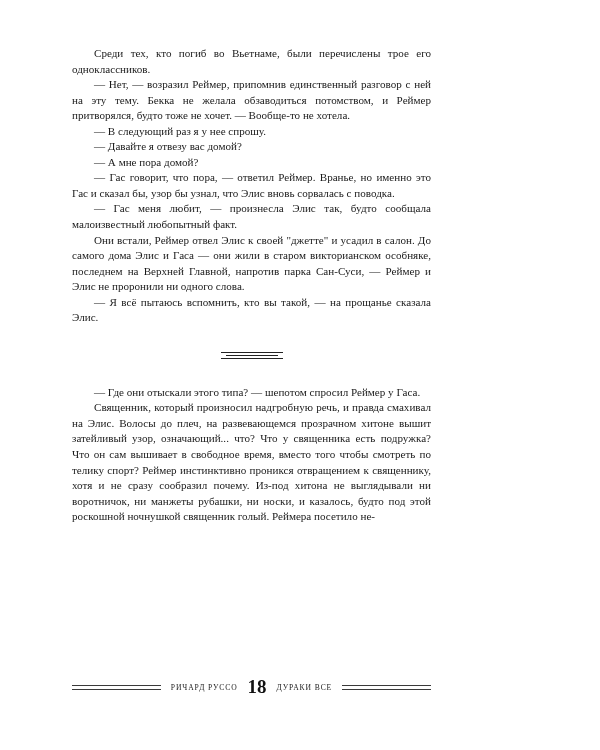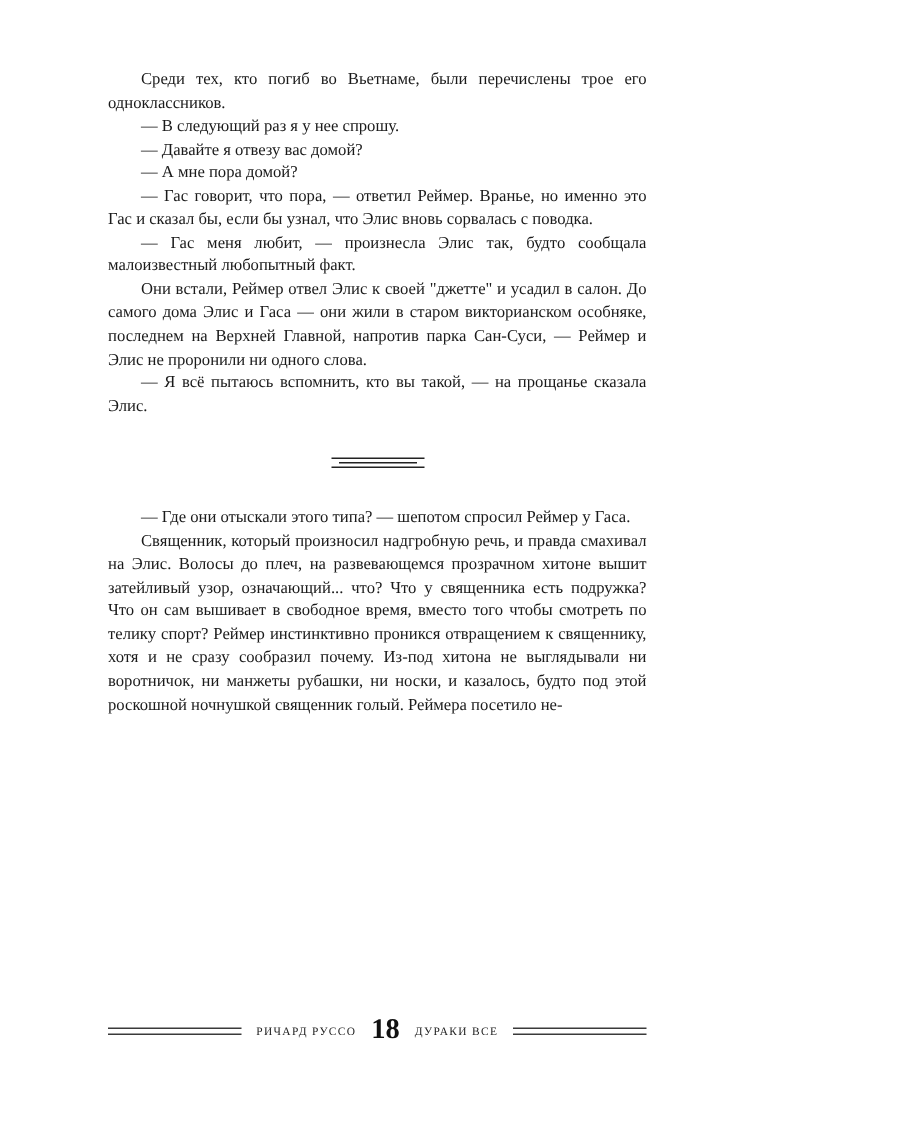--- a/index.html
+++ b/index.html
@@ -107,24 +107,25 @@
     white-space: nowrap;
   }
 </style>
 </head>
 <body>
 
 <div class="page">
 
   <div class="body-text">
     <p>Среди тех, кто погиб во Вьетнаме, были перечислены трое его одноклассников.</p>
+    <p>— Нет, — возразил Реймер, припомнив единственный разговор с ней на эту тему. Бекка не желала обзаводиться потомством, и Реймер притворялся, будто тоже не хочет. — Вообще-то не хотела.</p>
     <p>— В следующий раз я у нее спрошу.</p>
     <p>— Давайте я отвезу вас домой?</p>
     <p>— А мне пора домой?</p>
-    <p>— Гас говорит, что пора, — ответил Реймер. Вранье, но именно это Гас и сказал бы, если бы узнал, что Элис вновь сорвалась с поводка.</p>
+    <p>— Гас говорит, что пора, — ответил Реймер. Вранье, но именно это Гас и сказал бы, узор бы узнал, что Элис вновь сорвалась с поводка.</p>
     <p>— Гас меня любит, — произнесла Элис так, будто сообщала малоизвестный любопытный факт.</p>
     <p>Они встали, Реймер отвел Элис к своей "джетте" и усадил в салон. До самого дома Элис и Гаса — они жили в старом викторианском особняке, последнем на Верхней Главной, напротив парка Сан-Суси, — Реймер и Элис не проронили ни одного слова.</p>
     <p>— Я всё пытаюсь вспомнить, кто вы такой, — на прощанье сказала Элис.</p>
   </div>
 
   <div class="divider">
     <div class="divider-inner">
       <span class="short"></span>
       <span class="mid"></span>
       <span class="long"></span>

